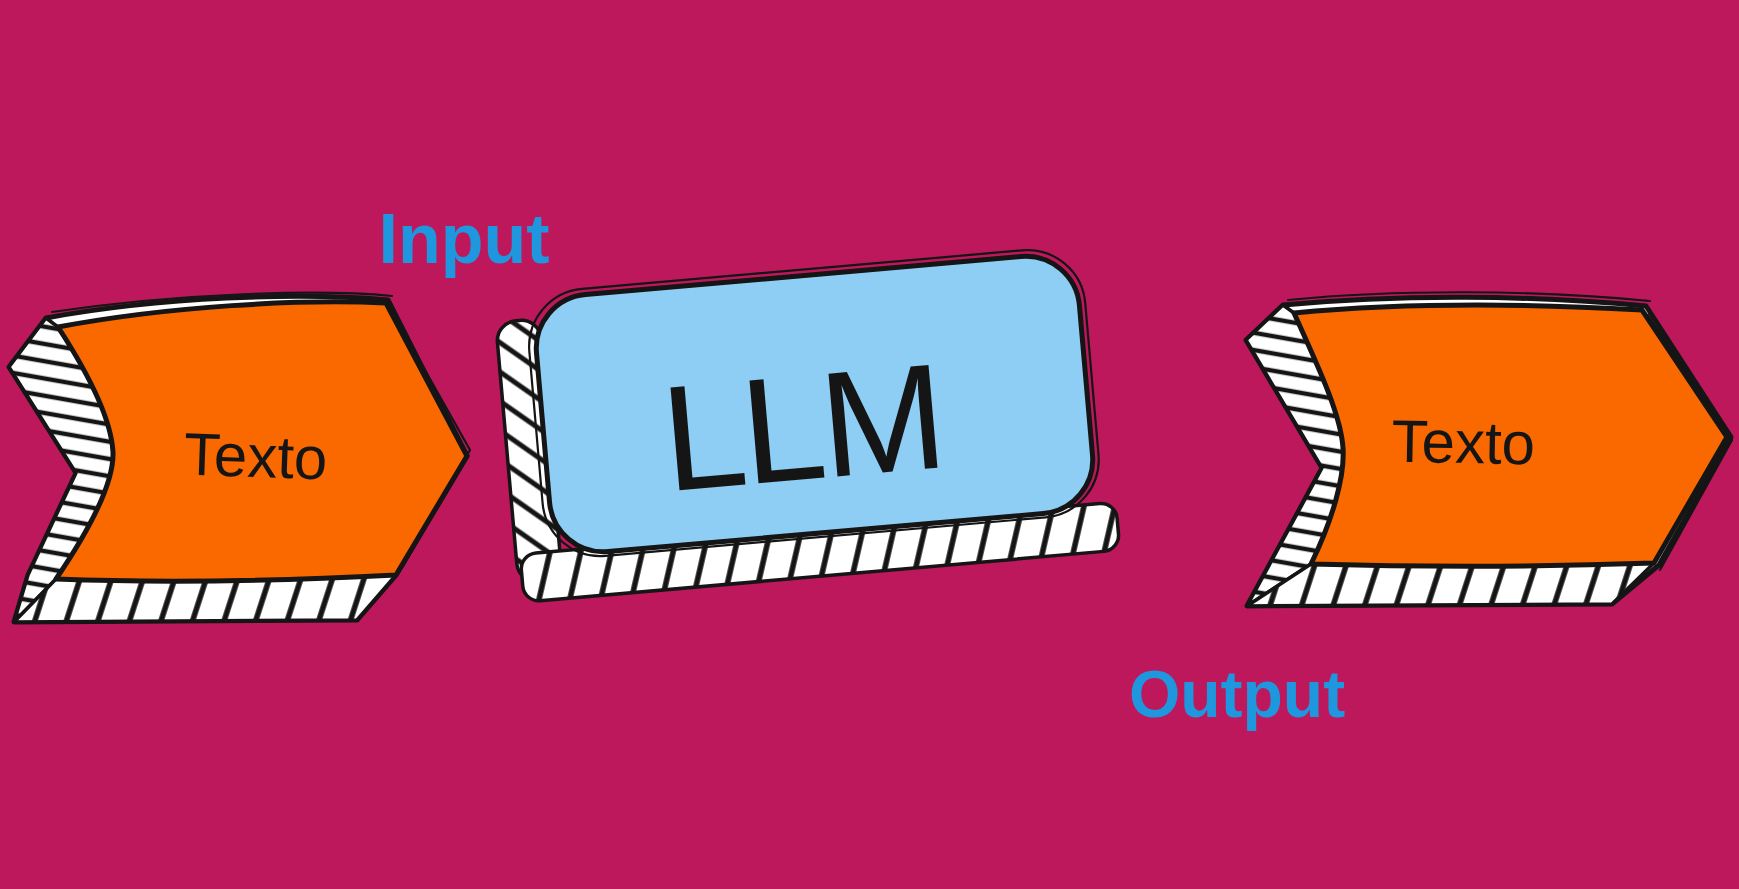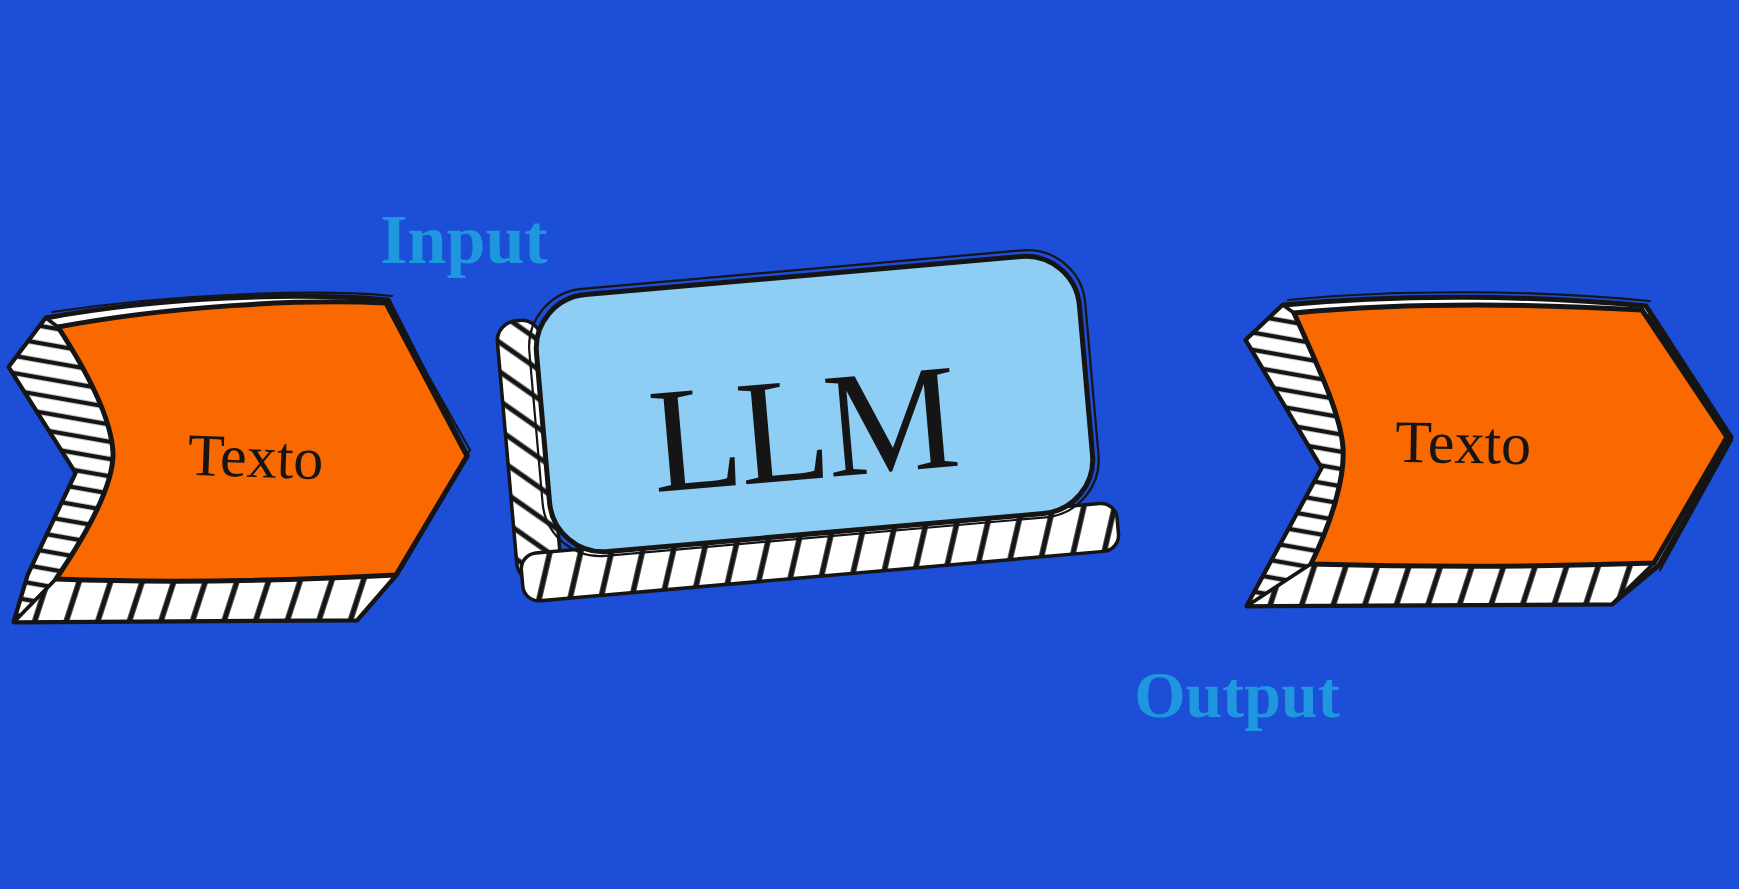--- a/index.html
+++ b/index.html
@@ -1,21 +1,21 @@
 <!DOCTYPE html>
 <html><head>
 <meta charset="utf-8">
 <style>
   html,body { margin:0; padding:0; background:#ffffff; }
   .canvas {
     position:relative;
     width:1739px; height:889px;
-    background:#1d4ed8;
+    background:#be185d;
     overflow:hidden;
-    font-family:Liberation Serif, serif;
+    font-family:Liberation Sans, sans-serif;
   }
   svg { display:block; width:1739px; height:889px; }
 
   .ink-stroke   { stroke:#151515; stroke-width:5; stroke-linejoin:round; stroke-linecap:round; }
   .band-stroke  { stroke:#151515; stroke-width:3.5; stroke-linejoin:round; }
   .overdraw     { fill:none; stroke:#151515; stroke-width:2.2; stroke-linecap:round; }
 
   .flow-label   { font-size:70px; font-weight:bold; text-anchor:middle; }
   .flow-label-sm{ font-size:66px; font-weight:bold; text-anchor:middle; }
   .node-label   { font-size:60px; text-anchor:middle; }

